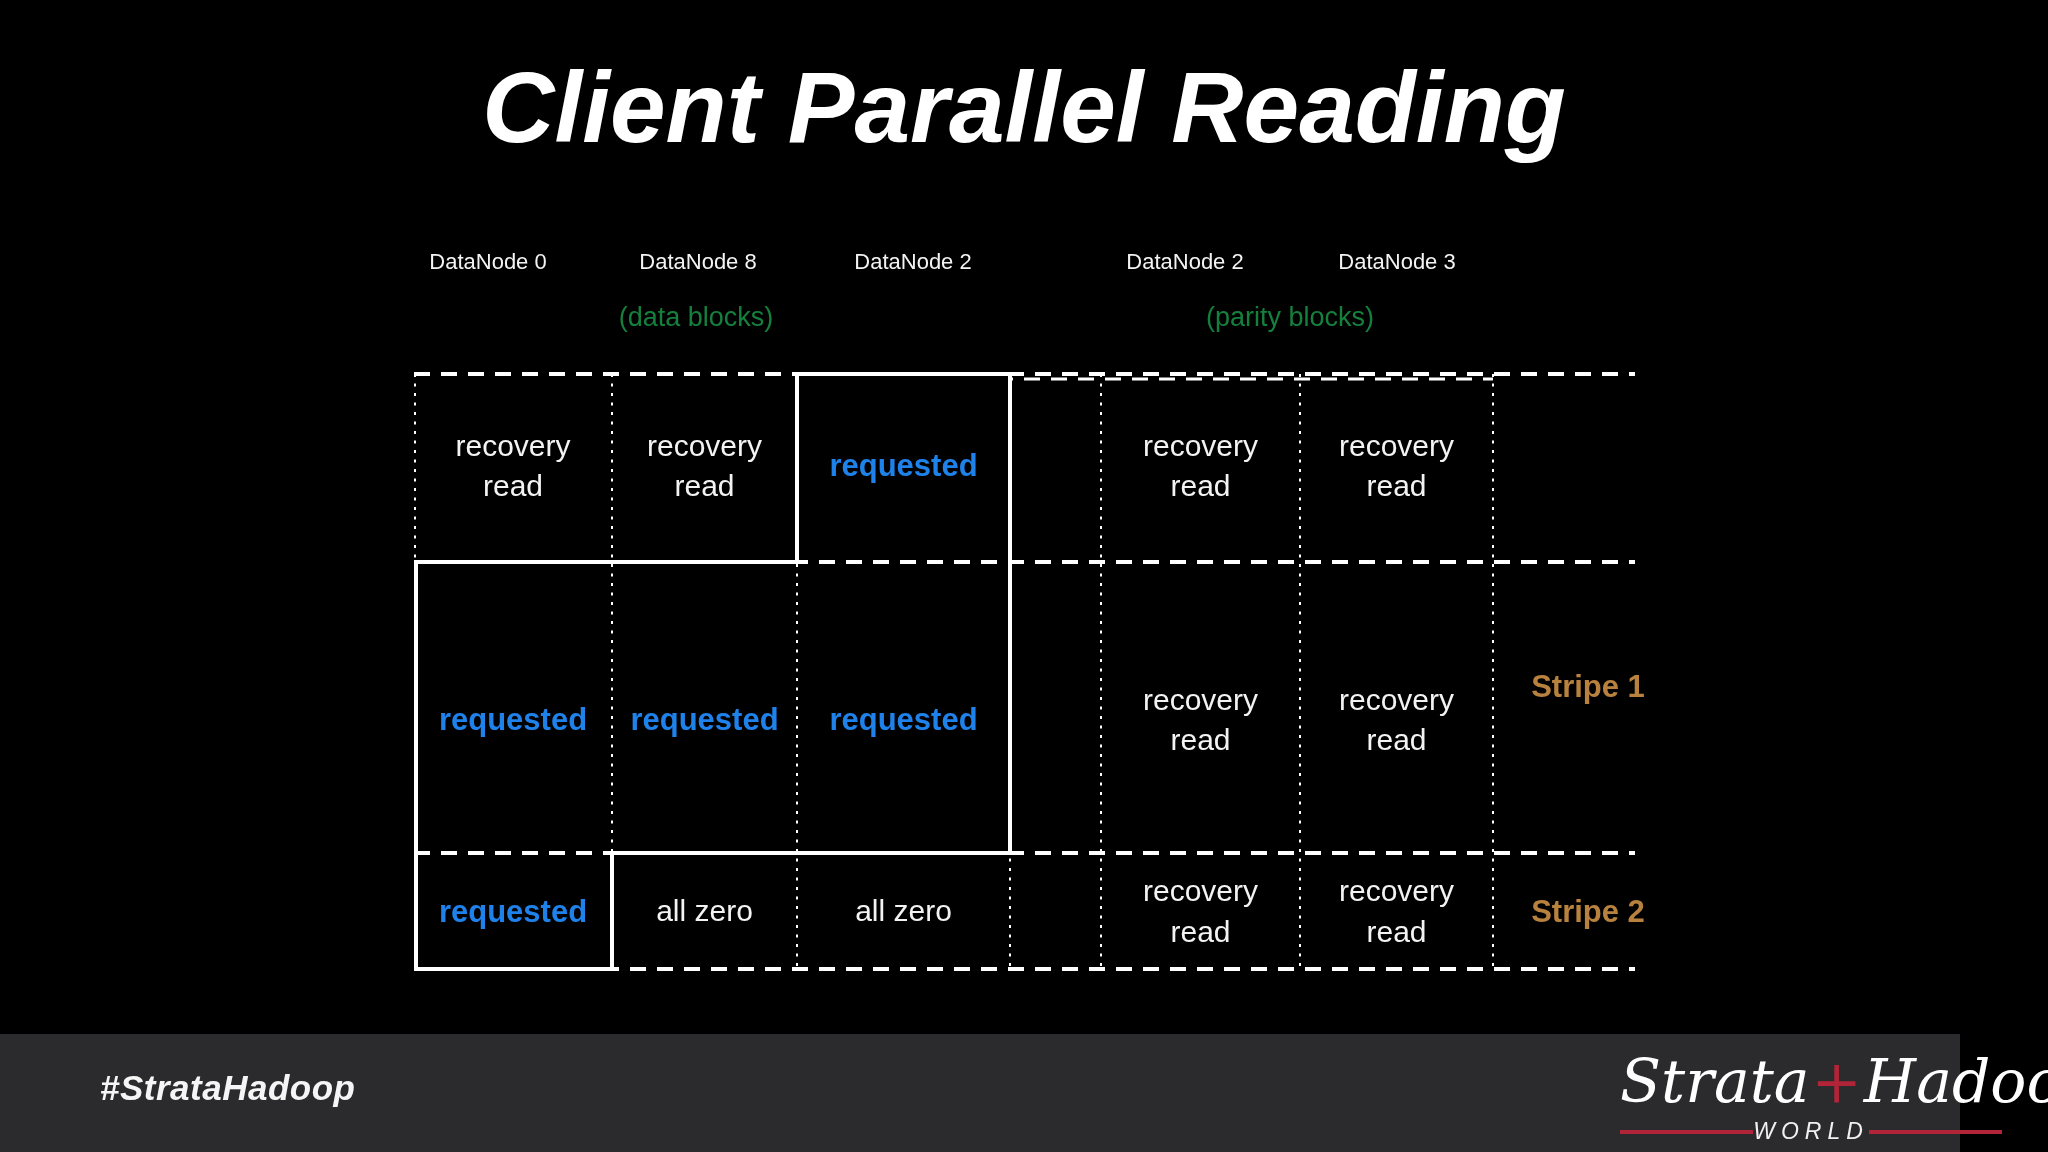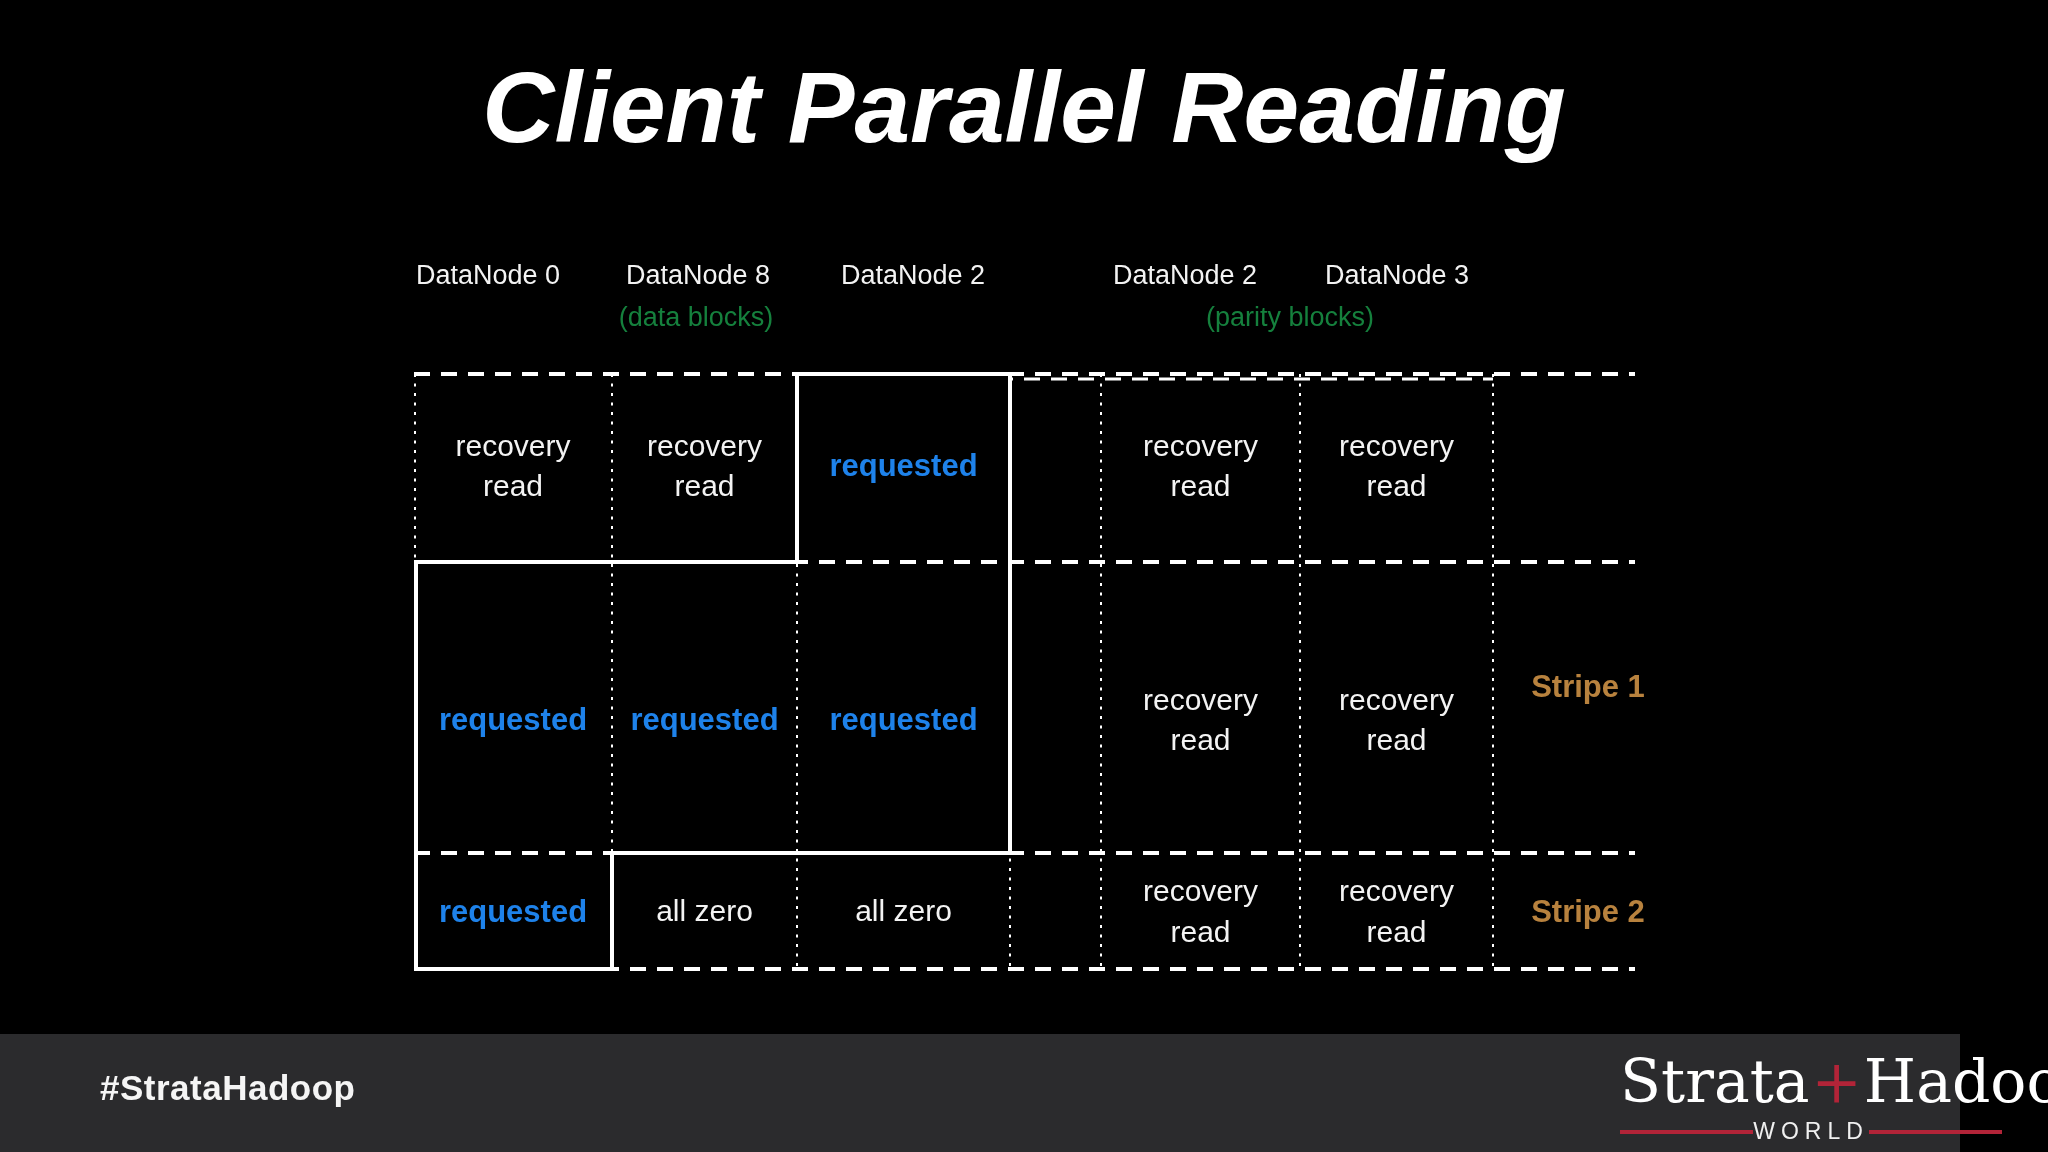--- a/index.html
+++ b/index.html
@@ -11,22 +11,22 @@
   html,body{margin:0;padding:0;background:#000;}
   .stage{
     position:relative;width:2048px;height:1152px;background:#000;overflow:hidden;
     font-family:"Liberation Sans",sans-serif;
   }
   .title{
     position:absolute;top:50px;left:1024px;transform:translateX(-50%);
     font-size:100px;font-weight:bold;color:#fff;white-space:nowrap;letter-spacing:0px;font-style:italic;
   }
   .colhead{
-    position:absolute;top:260px;transform:translateX(-50%);
-    font-size:27px;color:#f3f3f3;white-space:nowrap;
+    position:absolute;top:249px;transform:translateX(-50%);
+    font-size:22px;color:#f3f3f3;white-space:nowrap;
   }
   .subhead{
     position:absolute;top:302px;transform:translateX(-50%);
     font-size:27px;color:#15803d;white-space:nowrap;
   }
   
   .c0{left:414px;width:198px}
   .c1{left:612px;width:185px}
   .c2{left:797px;width:213px}
   .c3{left:1101px;width:199px}
@@ -45,20 +45,21 @@
   .cell.requested{color:var(--requested-blue);font-weight:bold;font-size:31px;white-space:nowrap}
   .stripe-label{
     position:absolute;display:flex;align-items:center;justify-content:center;
     color:var(--stripe-label-tan);font-weight:bold;font-size:31px;box-sizing:border-box;
   }
   .stripe-label.r1{padding-bottom:38px}
   .grid-lines{position:absolute;left:0;top:0;pointer-events:none}
   .footer{
     position:absolute;left:0;top:1034px;width:1960px;height:118px;
     background:var(--footer-bg);
+    font-style:italic;
   }
   .hashtag{
     position:absolute;left:100px;top:34px;
     font-size:35px;font-weight:600;color:#f5f5f5;letter-spacing:0.5px;
   }
   .logo{position:absolute;left:1620px;top:14px;width:382px;}
   .logo-line1{
     font-family:"DejaVu Serif",serif;font-size:60px;color:#fff;
     text-align:center;line-height:1.1;white-space:nowrap;
   }

